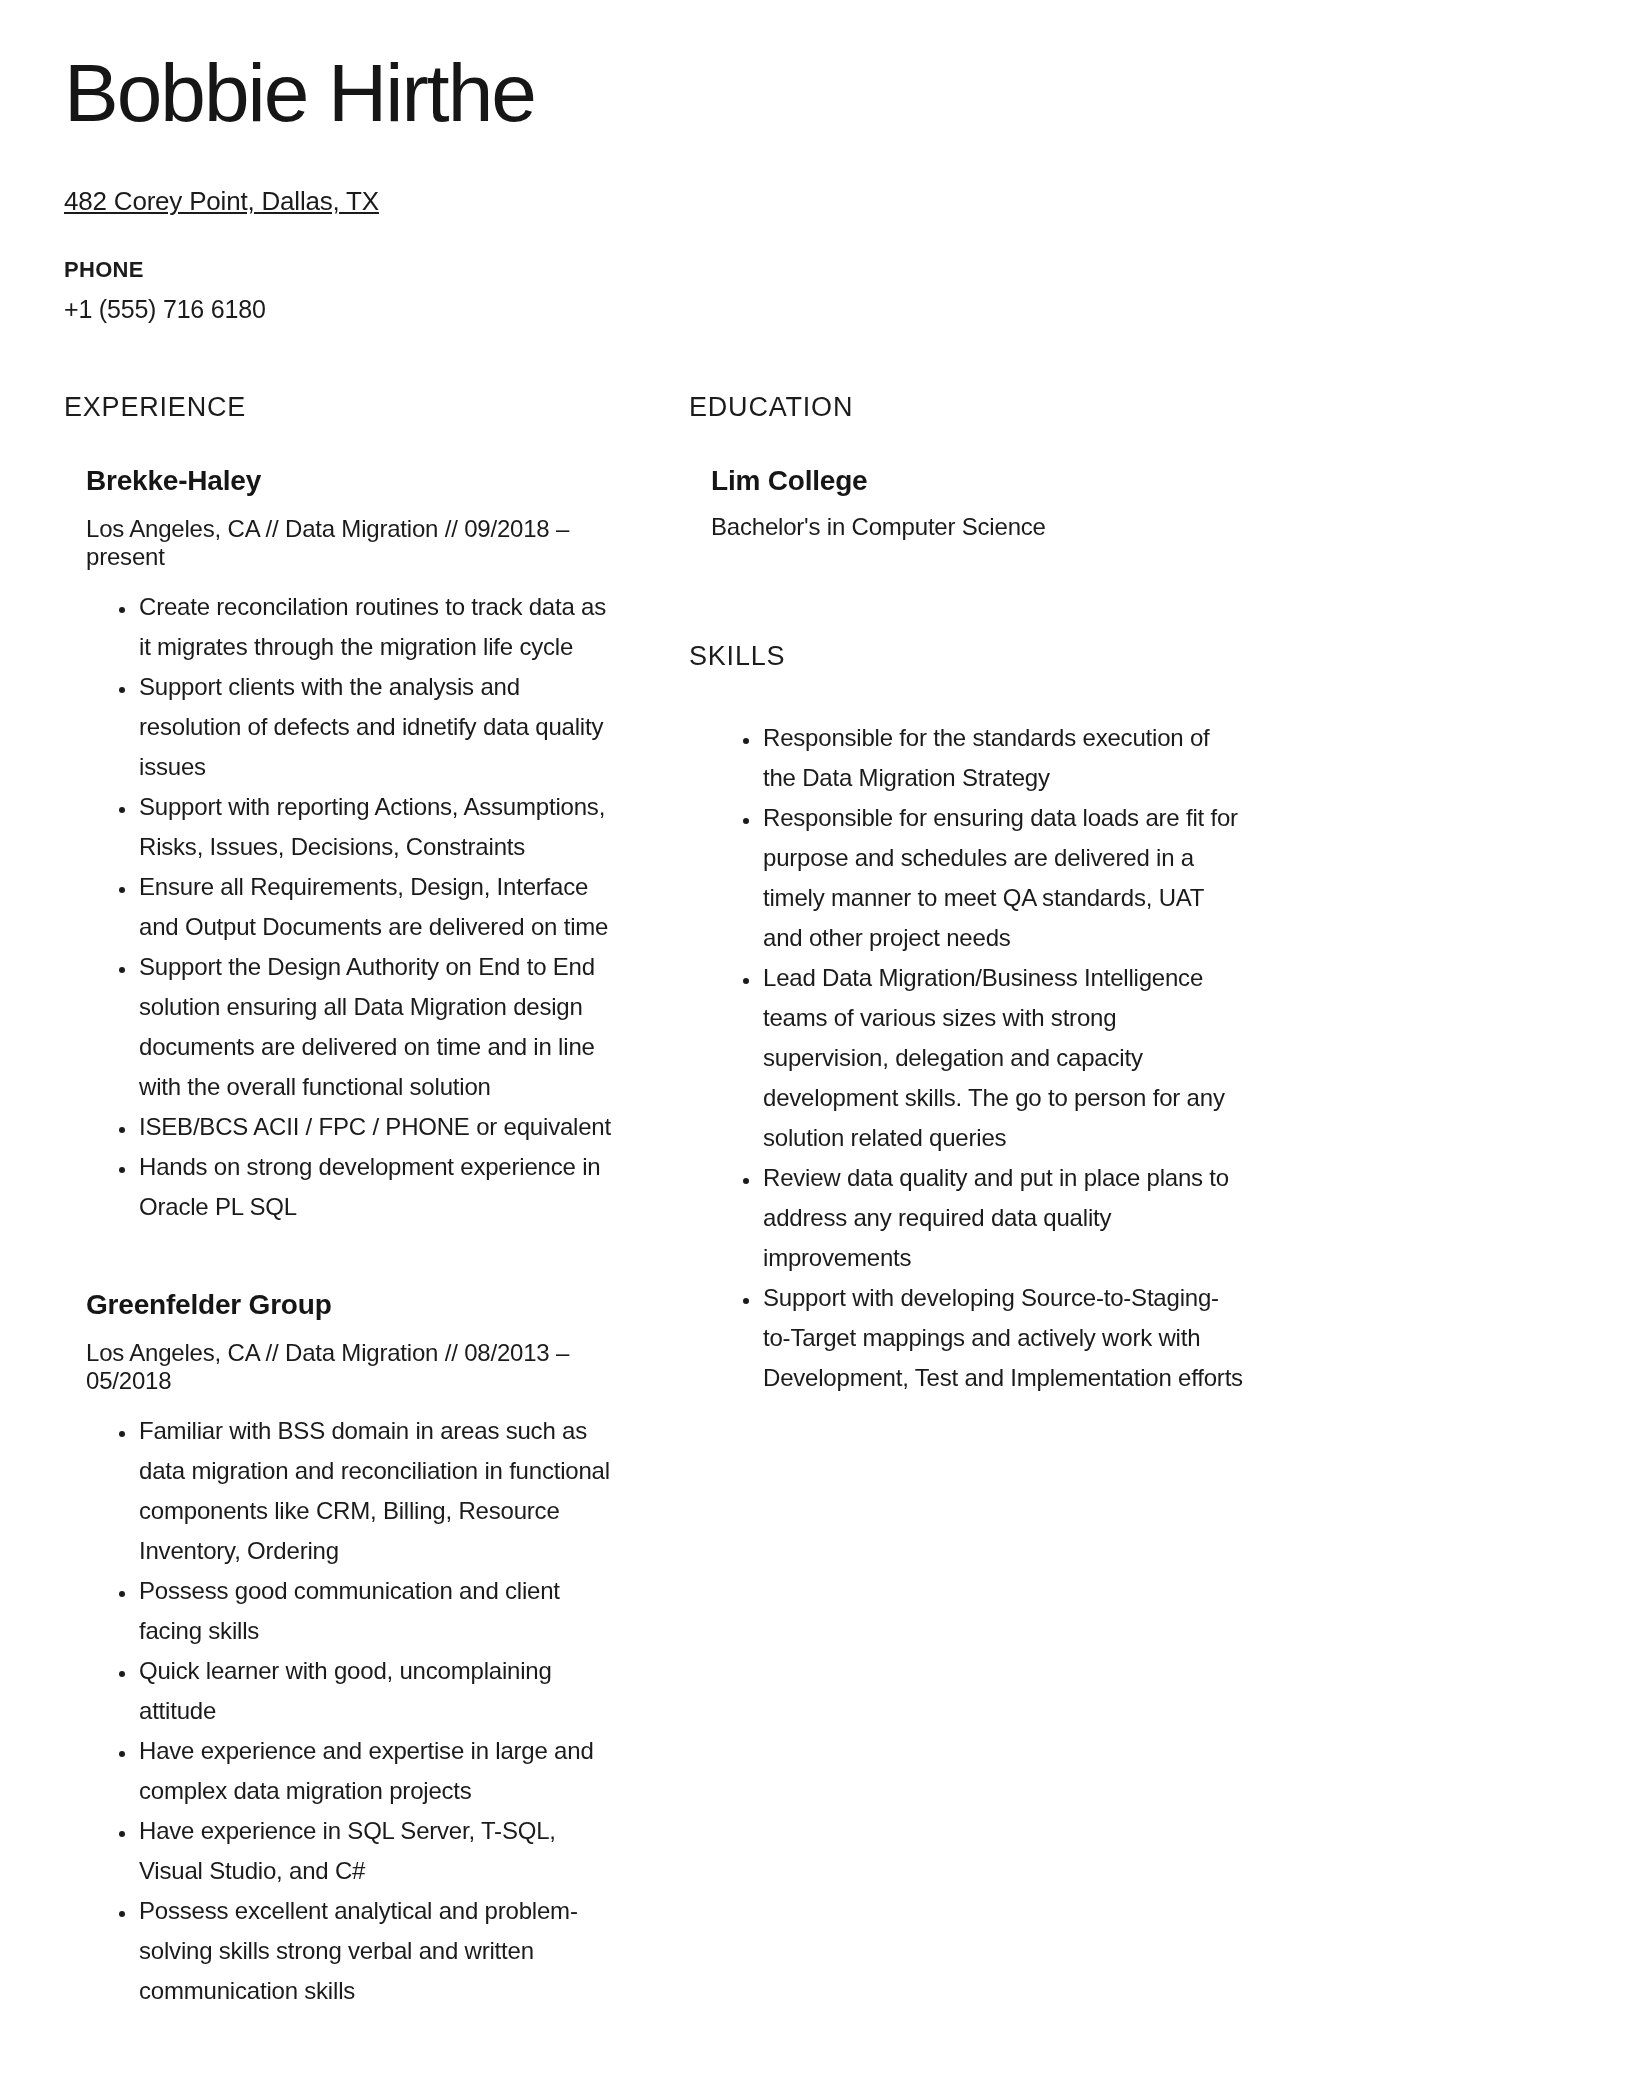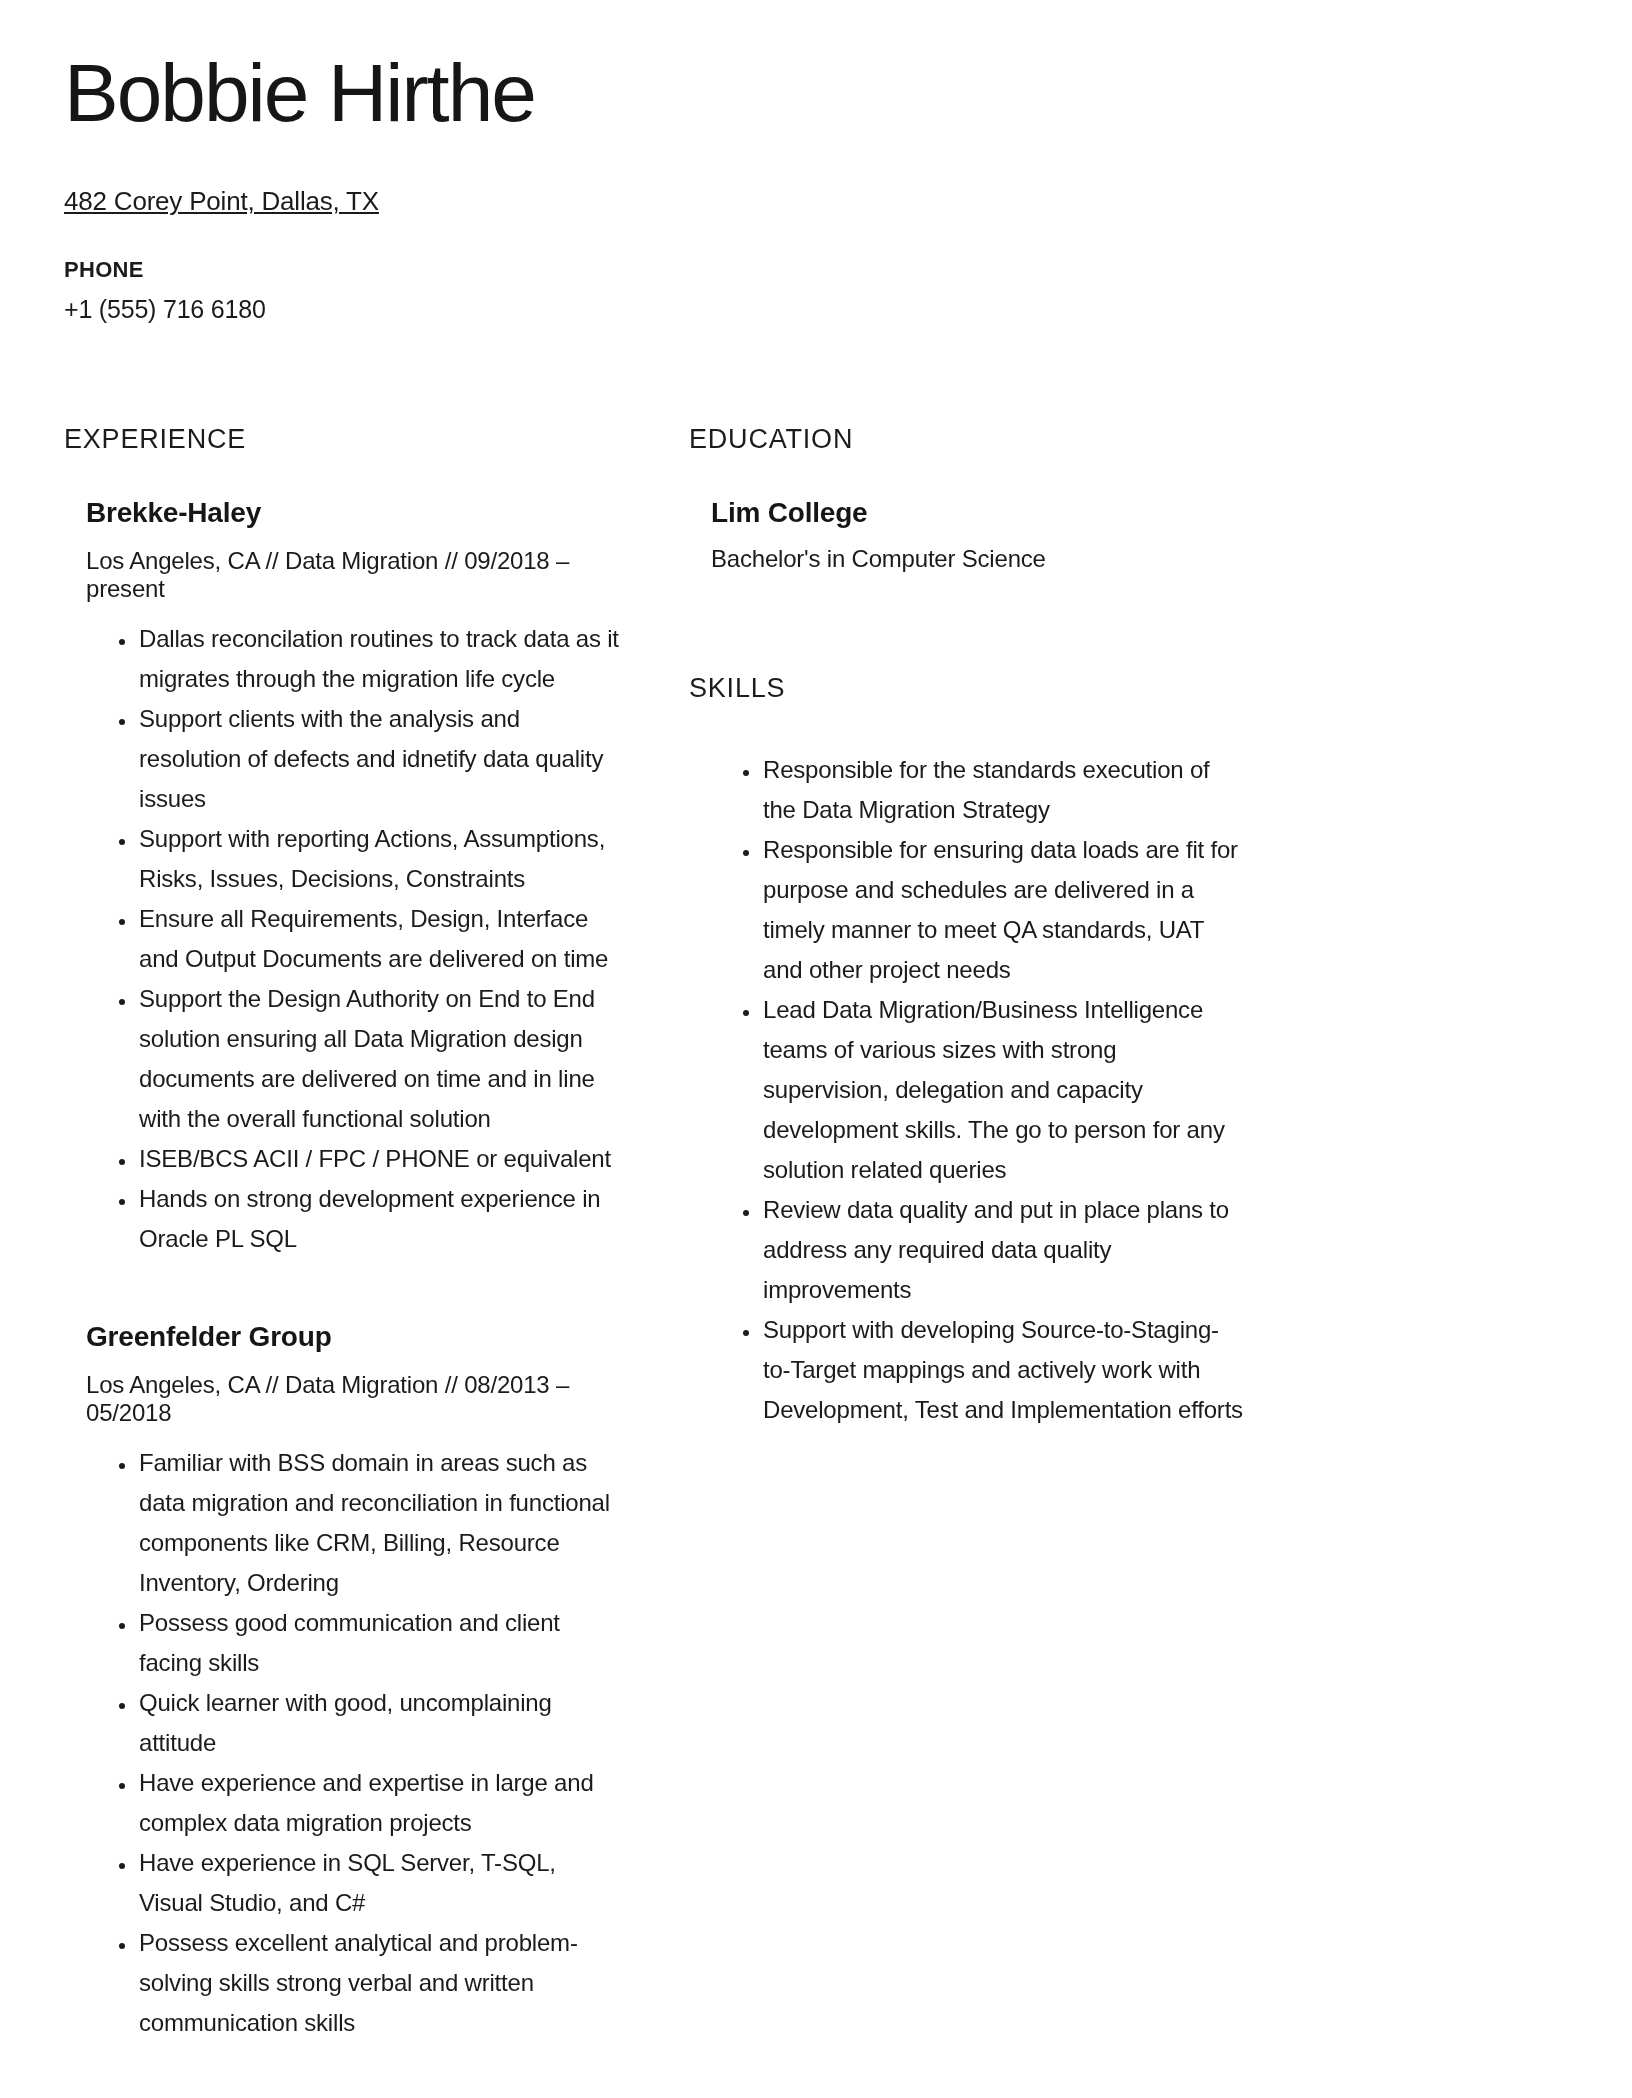--- a/index.html
+++ b/index.html
@@ -47,21 +47,21 @@
     font-size: 25px;
     margin-top: 12px;
     letter-spacing: -0.2px;
   }
 
   
   .columns {
     display: grid;
     grid-template-columns: 1fr 1fr;
     column-gap: 70px;
-    margin-top: 100px;
+    margin-top: 68px;
   }
 
   .section-title {
     font-size: 27px;
     font-weight: 400;
     letter-spacing: 0.8px;
     color: #1c1c1c;
     margin: 0;
   }
 
@@ -127,21 +127,21 @@
   <div class="columns">
 
     <div class="col-left">
       <div>
         <div class="section-title">EXPERIENCE</div>
 
         <div class="item">
           <div class="item-title">Brekke-Haley</div>
           <div class="item-meta">Los Angeles, CA // Data Migration // 09/2018 – present</div>
           <ul class="bullets">
-            <li>Dallas reconcilation routines to track data as it migrates through the migration life cycle</li>
+            <li>Create reconcilation routines to track data as it migrates through the migration life cycle</li>
             <li>Support clients with the analysis and resolution of defects and idnetify data quality issues</li>
             <li>Support with reporting Actions, Assumptions, Risks, Issues, Decisions, Constraints</li>
             <li>Ensure all Requirements, Design, Interface and Output Documents are delivered on time</li>
             <li>Support the Design Authority on End to End solution ensuring all Data Migration design documents are delivered on time and in line with the overall functional solution</li>
             <li>ISEB/BCS ACII / FPC / PHONE or equivalent</li>
             <li>Hands on strong development experience in Oracle PL SQL</li>
           </ul>
         </div>
 
         <div class="item">

